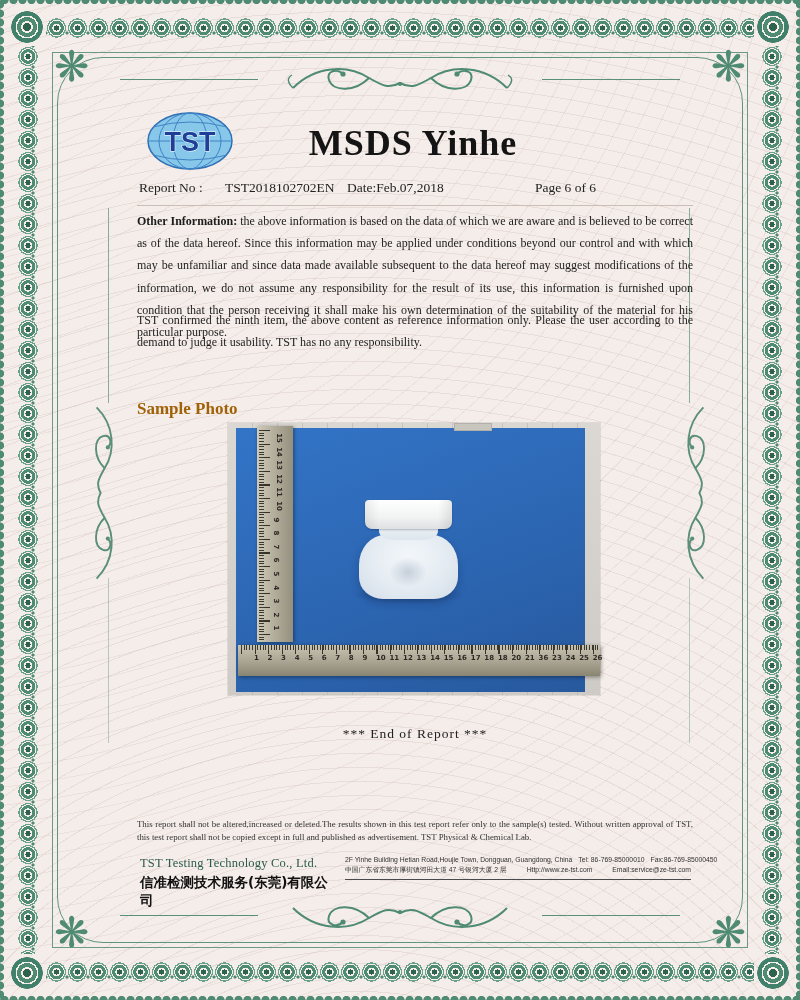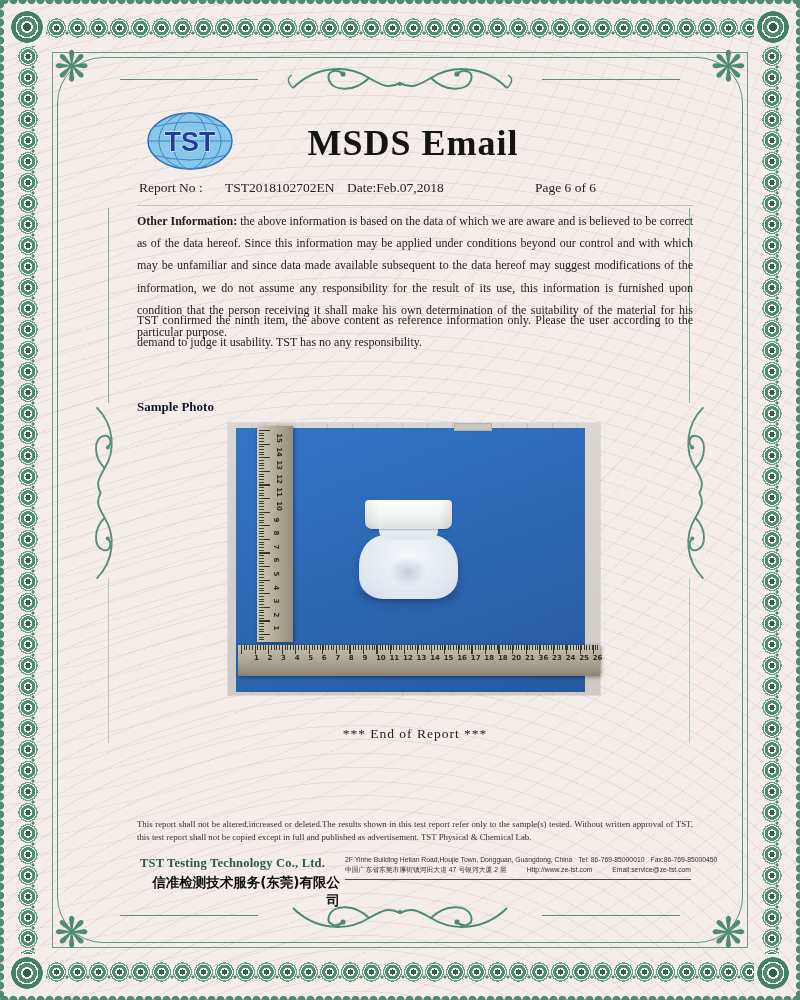--- a/index.html
+++ b/index.html
@@ -61,29 +61,29 @@
   .title{position:absolute;left:135px;top:122px;width:556px;text-align:center;
     font-size:36px;font-weight:600;letter-spacing:1px;color:#141414;}
   .meta{position:absolute;left:137px;top:180px;width:556px;height:20px;font-size:13.5px;color:#222;}
   .meta span{position:absolute;white-space:nowrap;}
   .m1{left:2px;} .m2{left:88px;} .m3{left:210px;} .m4{left:398px;}
   .meta-rule{position:absolute;left:137px;top:205px;width:556px;height:1px;background:#ccbeb6;}
   .para{position:absolute;left:137px;width:556px;font-size:12px;line-height:22.2px;
     color:#1d1d1d;text-align:justify;}
   .p1{top:210px;} .p2{top:309px;}
   .bold{font-weight:bold;}
-  .sample-label{position:absolute;left:137px;top:399px;font-size:13px;font-weight:bold;color:#0f172a;}
+  .sample-label{position:absolute;left:137px;top:399px;font-size:17px;font-weight:bold;color:#a16207;}
   .end{position:absolute;left:137px;top:726px;width:556px;text-align:center;
     font-size:13.5px;letter-spacing:1px;color:#222;}
   .disclaimer{position:absolute;left:137px;top:818px;width:556px;font-size:8.8px;
     line-height:13px;color:#333;text-align:justify;}
   
   .f-left{position:absolute;left:140px;top:856px;width:200px;}
-  .f-en{font-size:12.5px;font-weight:bold;color:#2c5a4a;letter-spacing:.2px;}
-  .f-cn{font-size:13.5px;font-weight:bold;color:#111;font-family:"DejaVu Sans",sans-serif;margin-top:3px;text-align:right;}
+  .f-en{font-size:12.5px;font-weight:normal;color:#2c5a4a;letter-spacing:.2px;}
+  .f-cn{font-size:13.5px;font-weight:bold;color:#111;font-family:"DejaVu Sans",sans-serif;margin-top:3px;}
   .f-right{position:absolute;left:345px;top:855px;width:346px;border-bottom:1px solid #4a4a4a;
     padding-bottom:5px;font-family:"Liberation Sans",sans-serif;font-size:6.8px;color:#333;}
   .f-row{display:flex;justify-content:space-between;gap:6px;white-space:nowrap;line-height:9.5px;}
   
   .photo{position:absolute;left:228px;top:423px;width:372px;height:272px;
     background:
       repeating-linear-gradient(90deg, transparent 0 24px, rgba(175,172,166,.5) 24px 25px),
       linear-gradient(#dbd8d3,#cecbc6);
     box-shadow:0 0 0 1px rgba(0,0,0,.08);}
   .cloth{position:absolute;left:8px;top:5px;right:15px;bottom:3px;
@@ -200,21 +200,21 @@
   <svg width="88" height="62" viewBox="0 0 88 62">
     <ellipse cx="44" cy="31" rx="42" ry="28" fill="#87c7ea" stroke="#2f6fb5" stroke-width="1.5"></ellipse>
     <ellipse cx="44" cy="31" rx="17" ry="28" fill="none" stroke="#3f83c4" stroke-width="1"></ellipse>
     <ellipse cx="44" cy="31" rx="31" ry="28" fill="none" stroke="#3f83c4" stroke-width="1"></ellipse>
     <line x1="2" y1="31" x2="86" y2="31" stroke="#3f83c4" stroke-width="1"></line>
     <path d="M7,17 Q44,7 81,17" fill="none" stroke="#3f83c4" stroke-width="1"></path>
     <path d="M7,45 Q44,55 81,45" fill="none" stroke="#3f83c4" stroke-width="1"></path>
     <text x="44" y="41" font-size="27" font-weight="bold" fill="#1d3f96" stroke="#ffffff" stroke-width="0.9" paint-order="stroke" text-anchor="middle" font-family="Liberation Sans, sans-serif">TST</text>
   </svg>
 </div>
-<div class="title">MSDS Email</div>
+<div class="title">MSDS Yinhe</div>
 
 <div class="meta">
   <span class="m1">Report No :</span>
   <span class="m2">TST2018102702EN</span>
   <span class="m3">Date:Feb.07,2018</span>
   <span class="m4">Page 6 of  6</span>
 </div>
 <div class="meta-rule"></div>
 
 <div class="para p1"><span class="bold">Other Information:</span><span> the above information is based on the data of which we are aware and is believed to be correct as of the data hereof. Since this information may be applied under conditions beyond our control and with which may be unfamiliar and since data made available subsequent to the data hereof may suggest modifications of the information, we do not assume any responsibility for the result of its use, this information is furnished upon condition that the person receiving it shall make his own determination of the suitability of the material for his particular purpose.</span></div>

